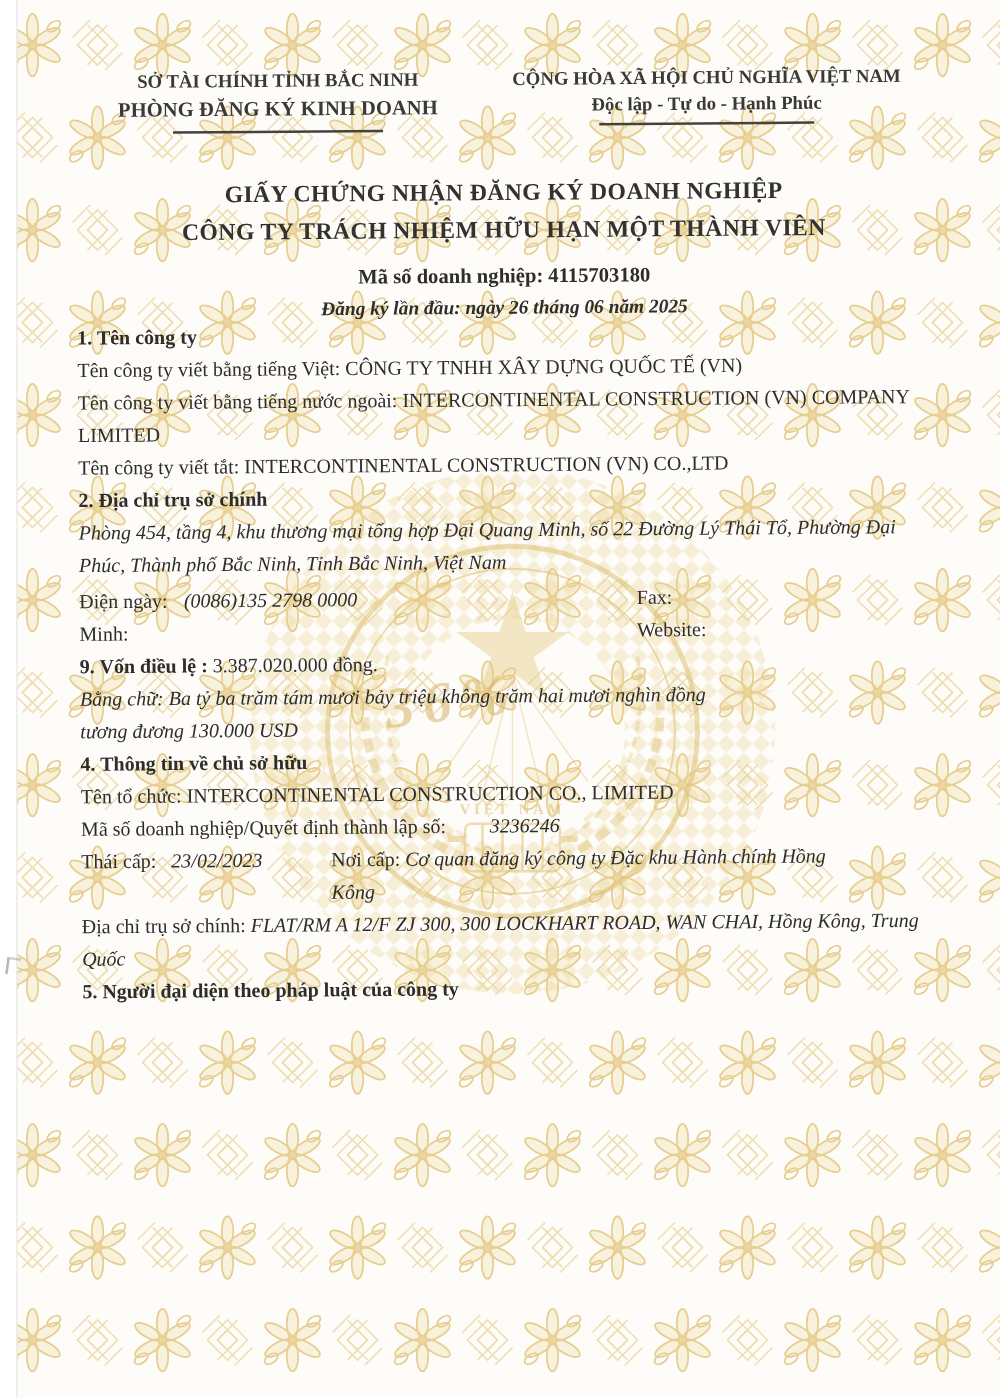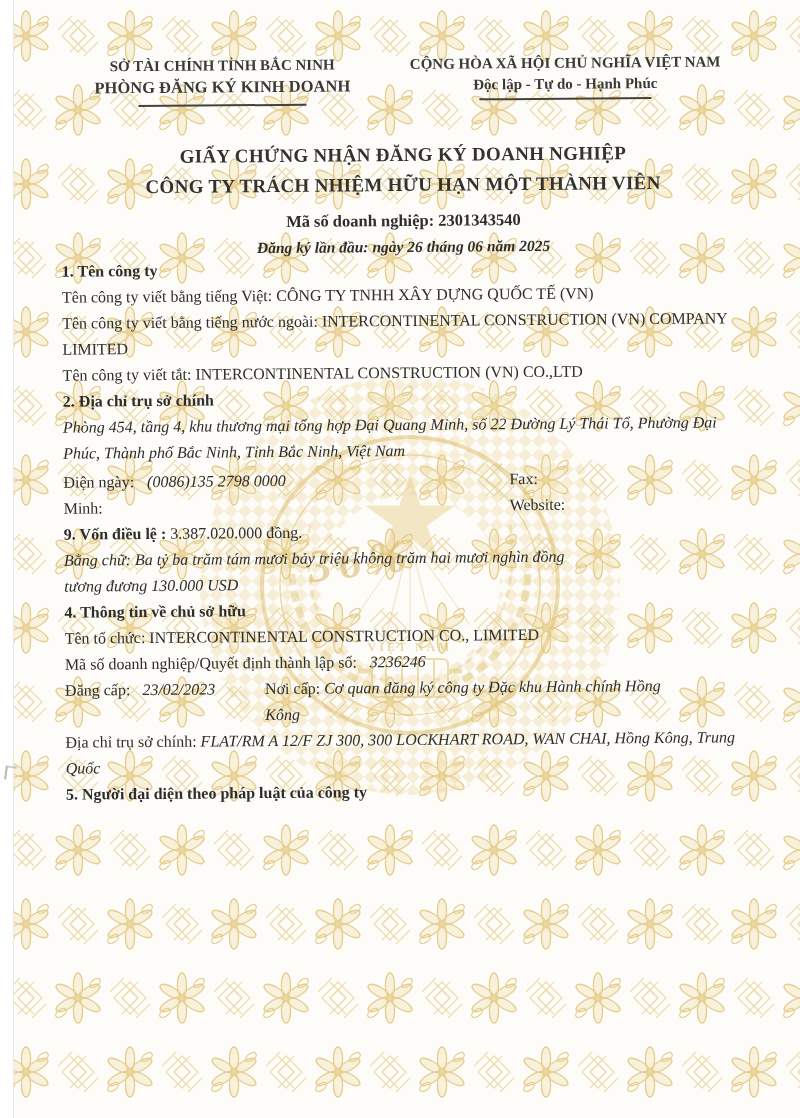--- a/index.html
+++ b/index.html
@@ -49,21 +49,21 @@
   .mt-7{margin-top:7px;}
   .mt-3{margin-top:3px;}
   .mt-2{margin-top:2px;}
   .w-foreign{max-width:672px;}
   .row-contact{display:grid;grid-template-columns:446px 1fr;}
   .phone-val{margin-left:9px;}
   .row-issue{display:flex;}
   .cell-date{width:200px;flex:0 0 auto;}
   .cell-date .it{margin-left:12px;margin-top:20px;}
   .cell-place{width:430px;}
-  .regno-val{margin-left:13px;}
+  .regno-val{margin-left:35px;}
 </style>
 </head>
 <body>
 
 <div class="page">
 
   <svg class="bg-svg" width="800" height="1118" viewBox="0 0 800 1118" aria-hidden="true">
     <defs>
       <g id="flower" stroke="#e2c57e" stroke-width="1.4" fill="rgba(238,214,150,0.35)">
         <ellipse cx="0" cy="-13" rx="4.6" ry="12"></ellipse>
@@ -139,21 +139,21 @@
         <div class="hrule2"></div>
       </div>
     </div>
 
     <div class="title">
       <div>GIẤY CHỨNG NHẬN ĐĂNG KÝ DOANH NGHIỆP</div>
       <div>CÔNG TY TRÁCH NHIỆM HỮU HẠN MỘT THÀNH VIÊN</div>
     </div>
 
     <div class="mst">
-      <span class="lbl">Mã số doanh nghiệp:</span><span>2301343540</span>
+      <span class="lbl">Mã số doanh nghiệp:</span><span>4115703180</span>
     </div>
     <div class="firstreg">Đăng ký lần đầu: ngày 26 tháng 06 năm 2025</div>
 
     <div class="docbody">
 
       <p class="sec-h mt-s1">1. Tên công ty</p>
       <p>
         <span class="lbl">Tên công ty viết bằng tiếng Việt:</span><span>CÔNG TY TNHH XÂY DỰNG QUỐC TẾ (VN)</span>
       </p>
       <p class="w-foreign">
@@ -190,21 +190,21 @@
 
       <p class="sec-h mt-7">4. Thông tin về chủ sở hữu</p>
       <p>
         <span class="lbl">Tên tổ chức:</span><span>INTERCONTINENTAL CONSTRUCTION CO., LIMITED</span>
       </p>
       <p>
         <span>Mã số doanh nghiệp/Quyết định thành lập số:</span><span class="it regno-val">3236246</span>
       </p>
       <div class="row-issue">
         <span class="cell-date">
-          <span>Đăng cấp:</span><span class="it">23/02/2023</span>
+          <span>Thái cấp:</span><span class="it">23/02/2023</span>
         </span>
         <span class="cell-place">
           <span class="lbl">Nơi cấp:</span><span class="it">Cơ quan đăng ký công ty Đặc khu Hành chính Hồng Kông</span>
         </span>
       </div>
       <p>
         <span class="lbl">Địa chỉ trụ sở chính:</span><span class="it">FLAT/RM A 12/F ZJ 300, 300 LOCKHART ROAD, WAN CHAI, Hồng Kông, Trung Quốc</span>
       </p>
 
       <p class="sec-h mt-2">5. Người đại diện theo pháp luật của công ty</p>

